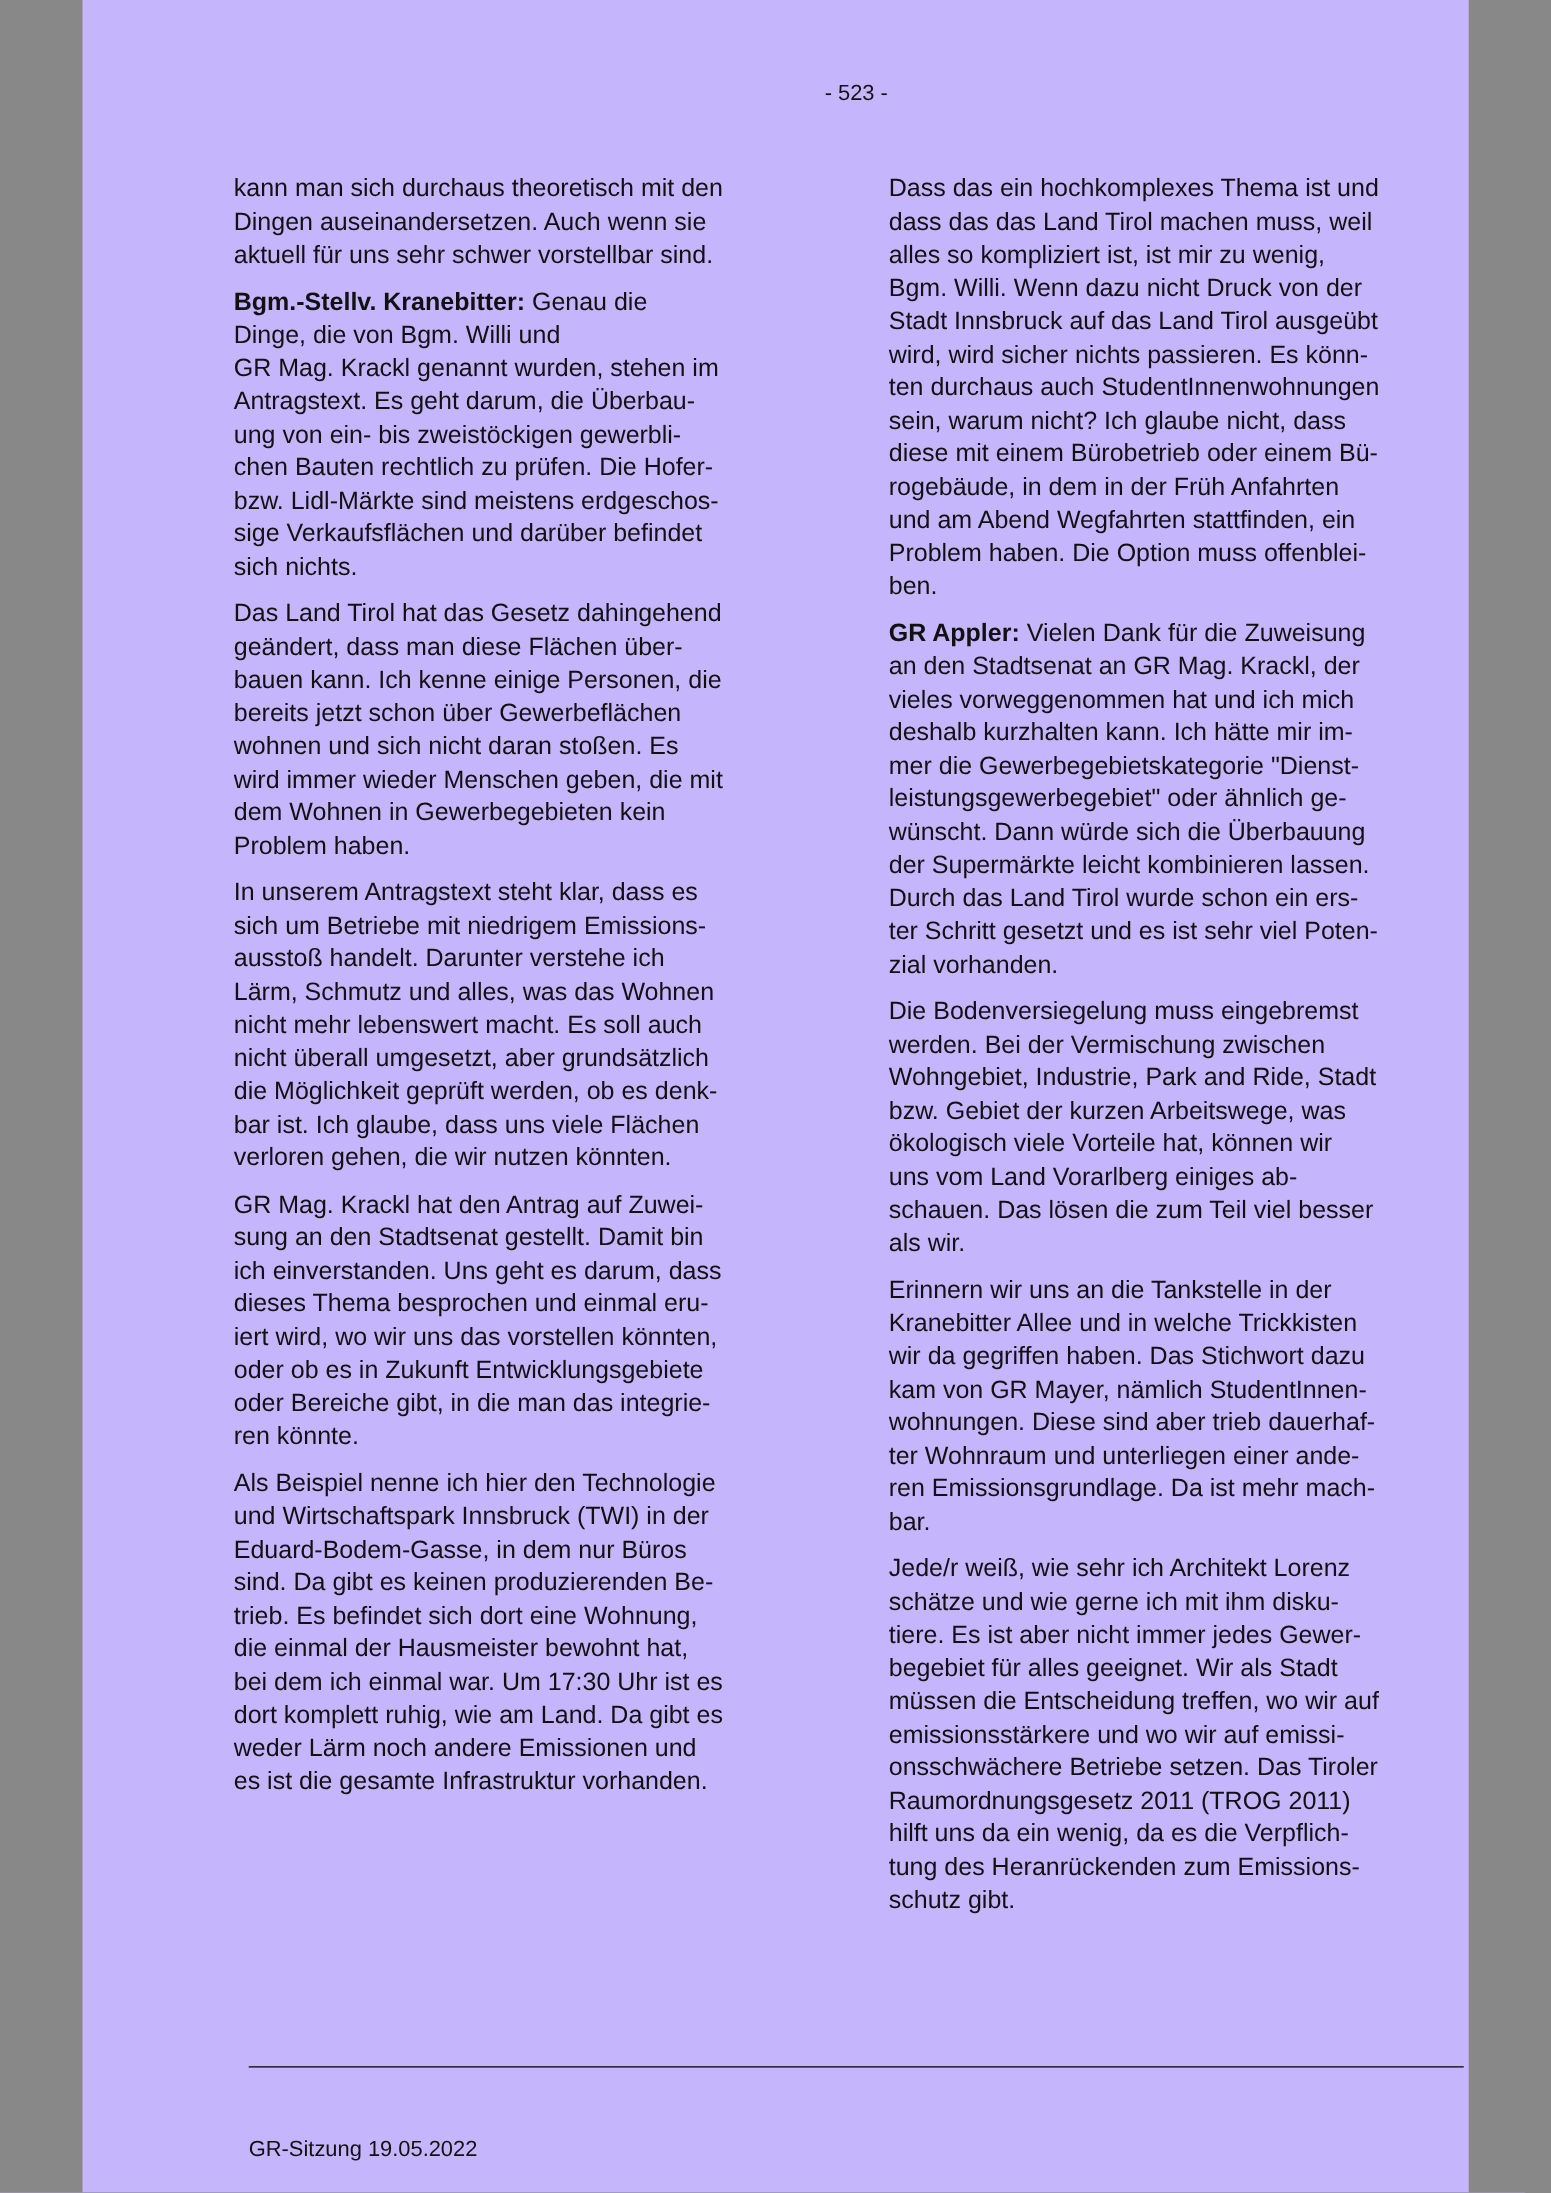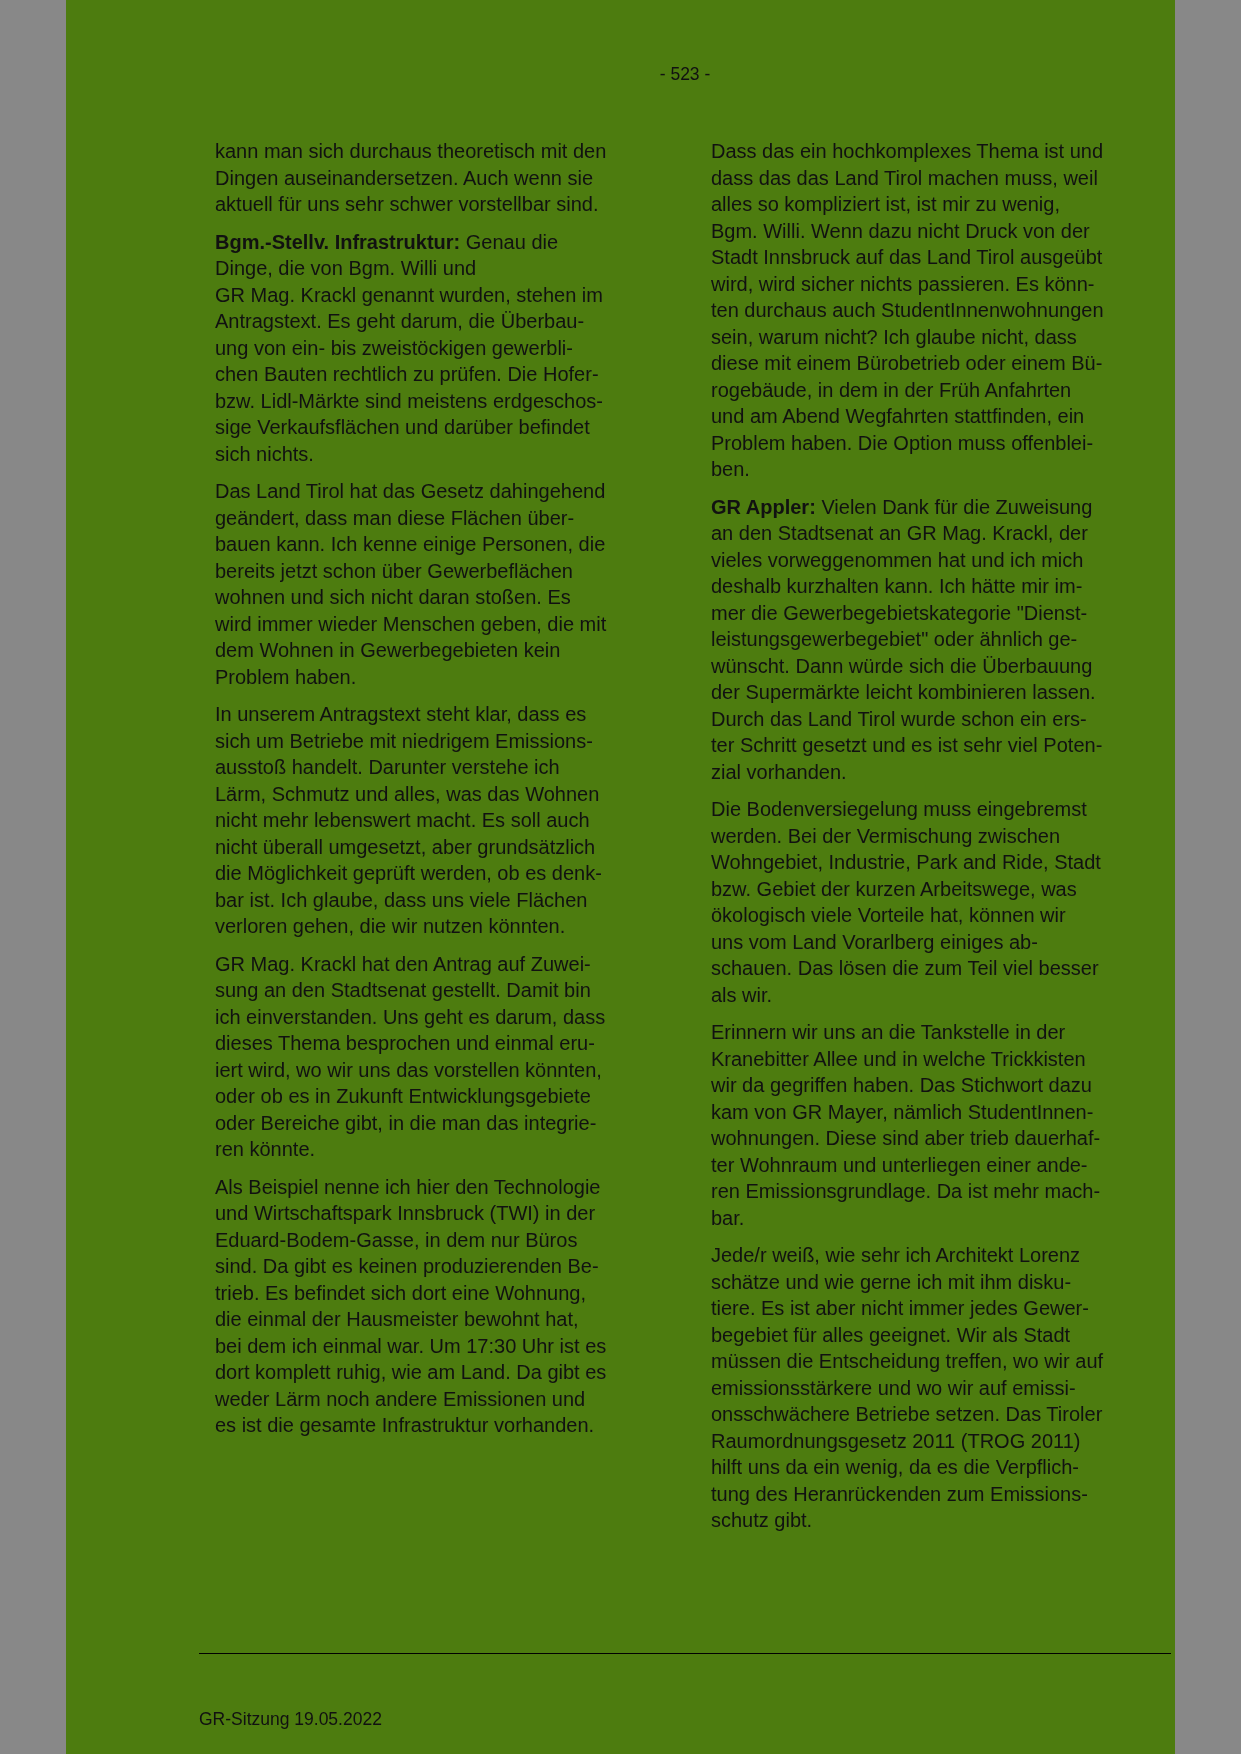--- a/index.html
+++ b/index.html
@@ -1,19 +1,19 @@
 <!DOCTYPE html>
 <html lang="de"><head>
 <meta charset="utf-8">
 <style>
   html,body{margin:0;padding:0;background:#888;}
   .page{
     position:relative;
     width:1109px;height:1754px;
-    background:#4d7c0f;
+    background:#c4b5fd;
     font-family:"Liberation Sans","DejaVu Sans",sans-serif;
     color:#111;
     overflow:hidden;
     margin:0 auto;
   }
   .pageno{
     position:absolute;
     left:133px;top:64px;width:972px;
     text-align:center;
     font-size:17.5px;
@@ -21,21 +21,21 @@
   }
   .col{
     position:absolute;
     top:138px;
     width:486px;
     font-size:20px;
     line-height:26.5px;
     white-space:pre-line;
     text-align:left;
   }
-  .col-left{left:149px;}
+  .col-left{left:121px;}
   .col-right{left:645px;}
   .para{margin:0 0 11px 0;}
   .lead{font-weight:bold;}
   .footer-rule{
     position:absolute;
     left:133px;top:1653px;width:972px;
     border-top:1.6px solid #000;
     height:0;
   }
   .footer-text{
@@ -46,21 +46,21 @@
   }
 </style>
 </head>
 <body>
 
 <div class="page">
   <div class="pageno">- 523 -</div>
 
   <div class="col col-left"><p class="para">kann man sich durchaus theoretisch mit den
 Dingen auseinandersetzen. Auch wenn sie
-aktuell für uns sehr schwer vorstellbar sind.</p><p class="para"><span class="lead">Bgm.-Stellv. Infrastruktur:</span> Genau die
+aktuell für uns sehr schwer vorstellbar sind.</p><p class="para"><span class="lead">Bgm.-Stellv. Kranebitter:</span> Genau die
 Dinge, die von Bgm. Willi und
 GR Mag. Krackl genannt wurden, stehen im
 Antragstext. Es geht darum, die Überbau-
 ung von ein- bis zweistöckigen gewerbli-
 chen Bauten rechtlich zu prüfen. Die Hofer-
 bzw. Lidl-Märkte sind meistens erdgeschos-
 sige Verkaufsflächen und darüber befindet
 sich nichts.</p><p class="para">Das Land Tirol hat das Gesetz dahingehend
 geändert, dass man diese Flächen über-
 bauen kann. Ich kenne einige Personen, die

